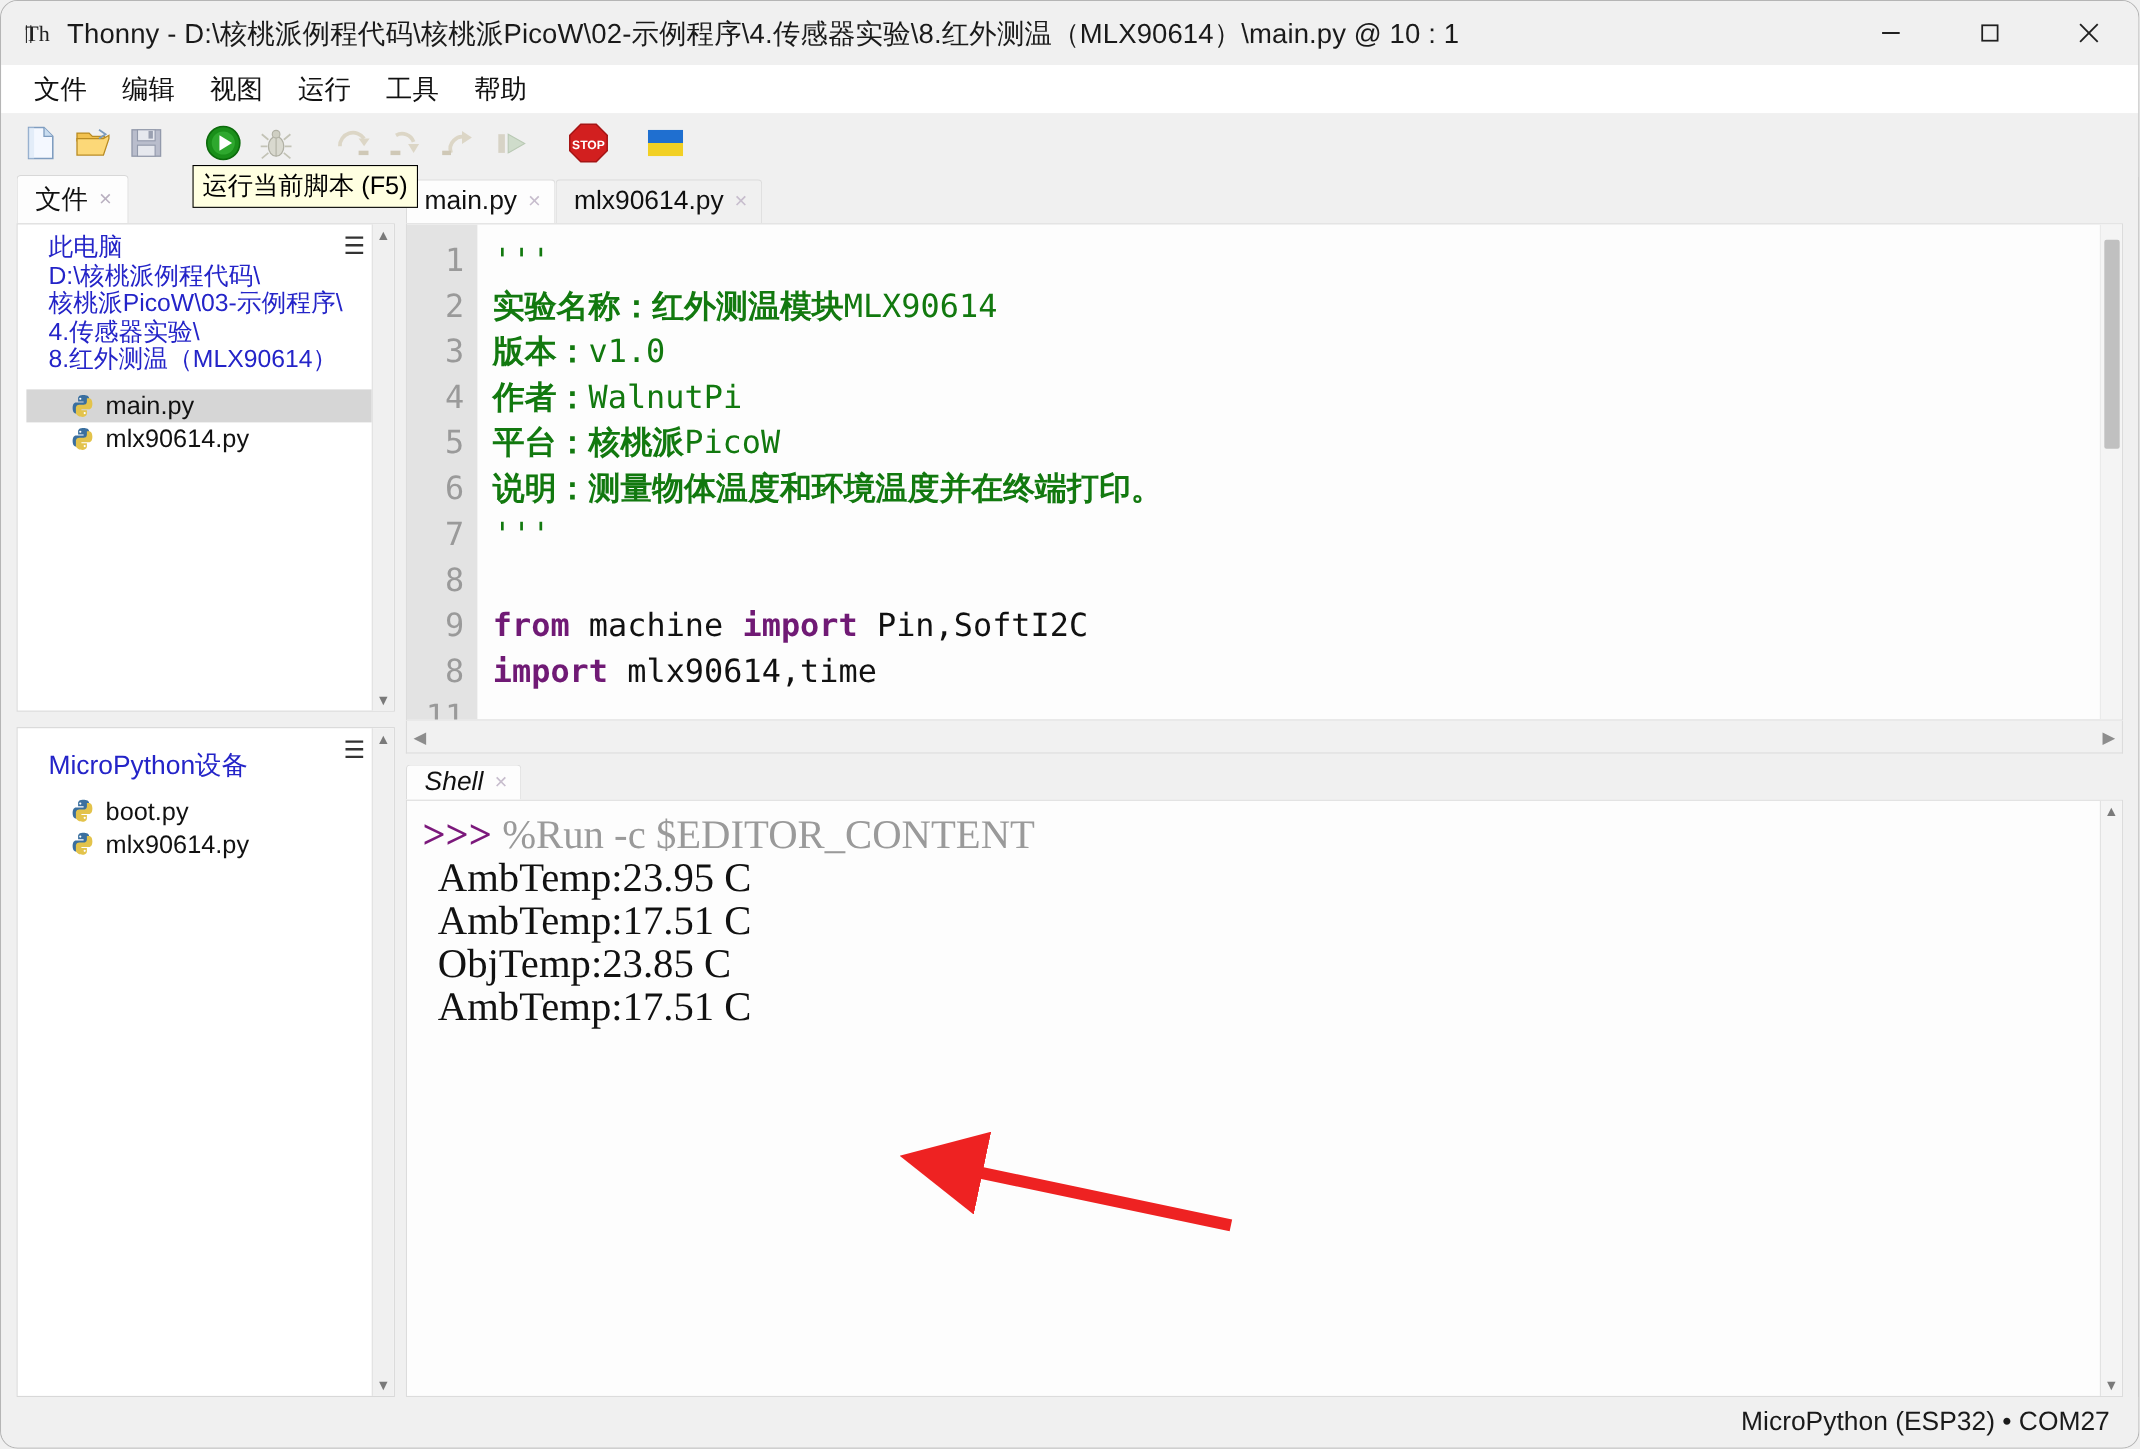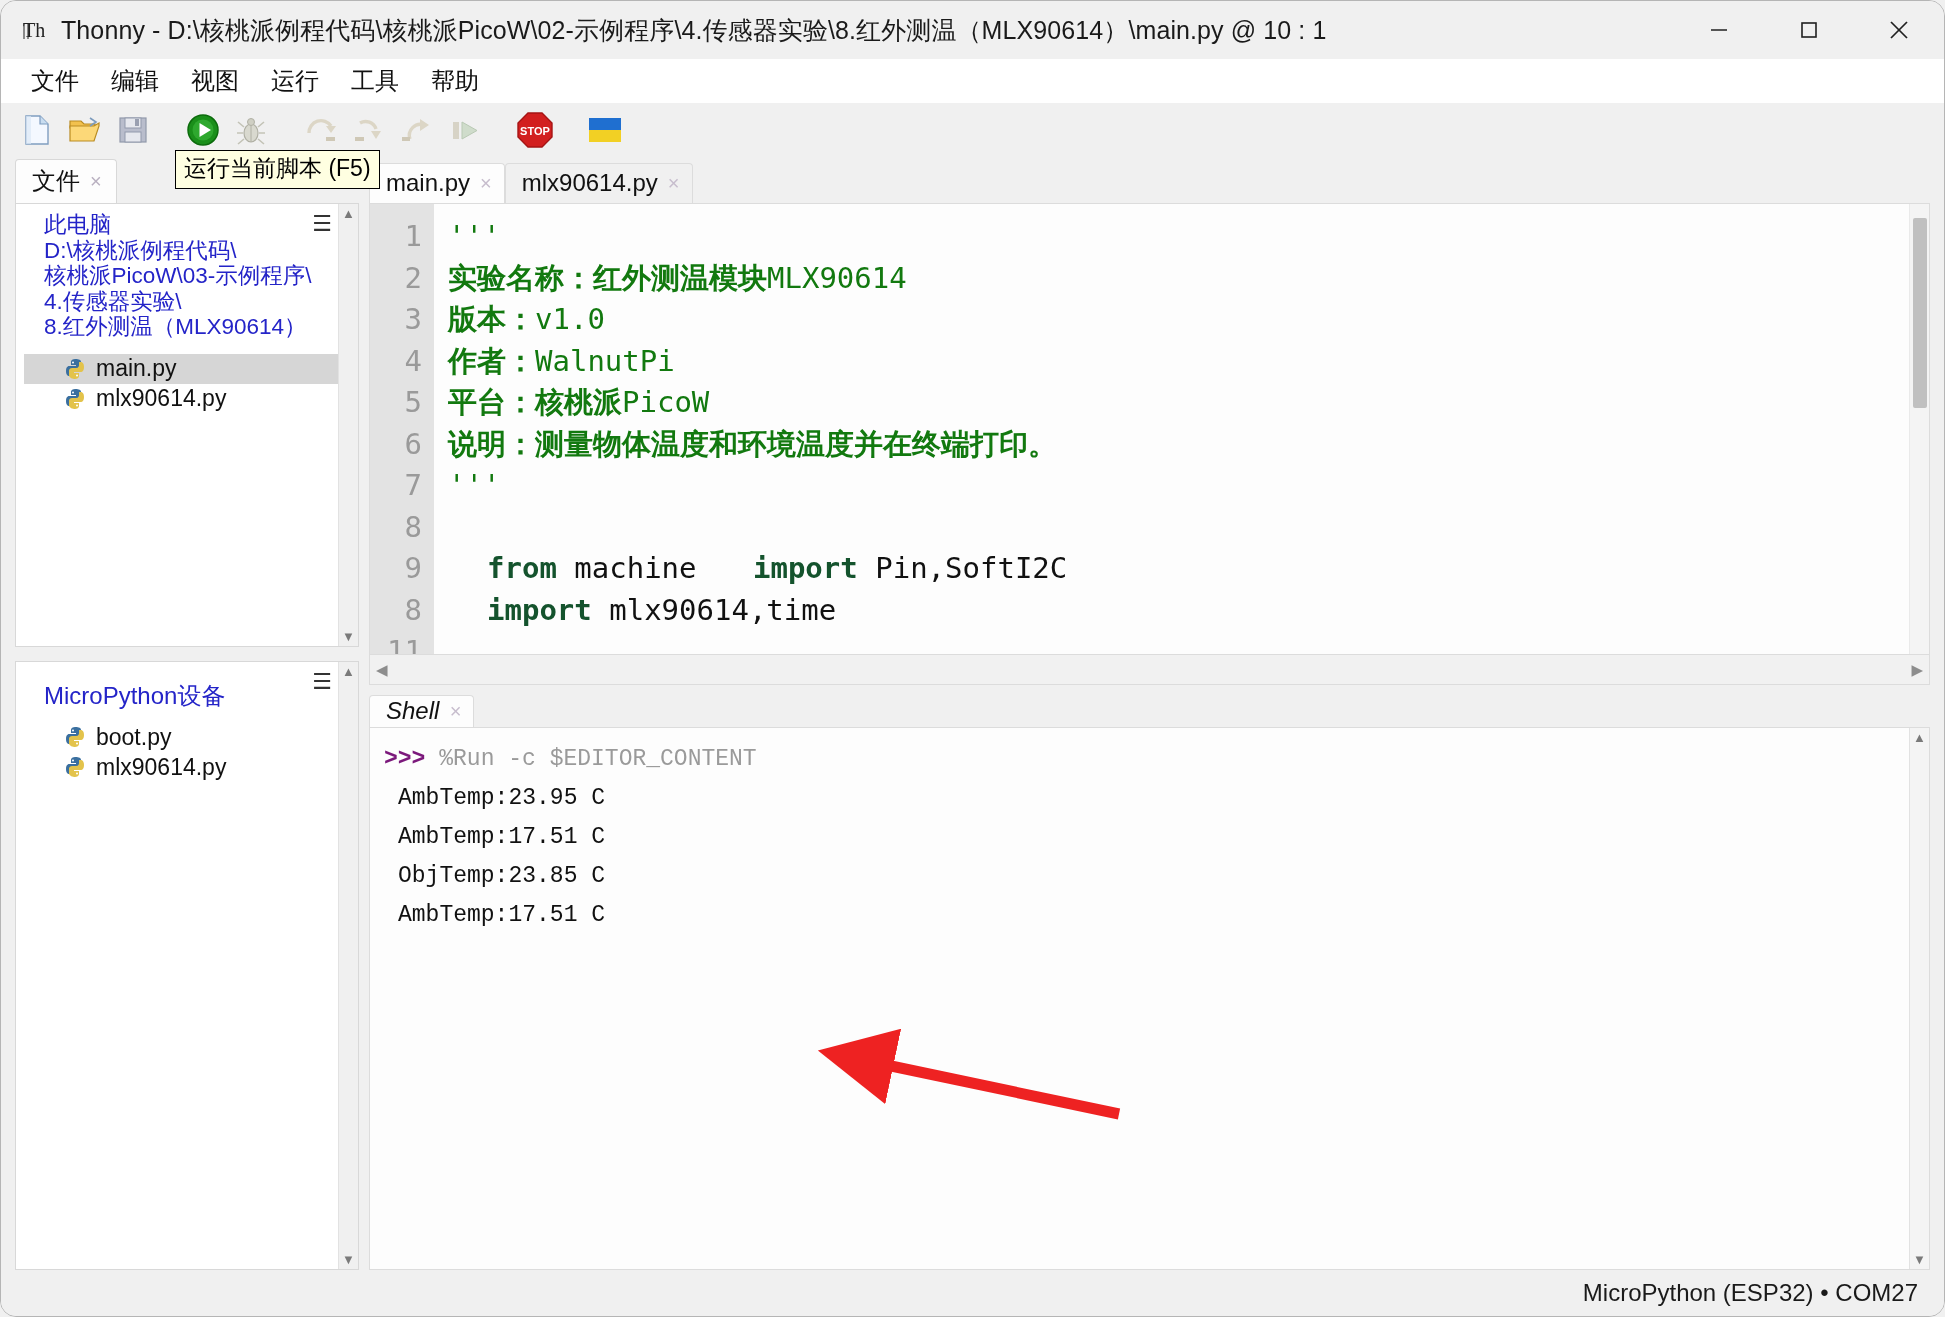--- a/index.html
+++ b/index.html
@@ -235,21 +235,21 @@
     padding: 12px 0 0 14px;
     font-family: "DejaVu Sans Mono", monospace;
     font-size: 29px;
     line-height: 41.5px;
     white-space: pre;
     overflow: hidden;
     color: #111;
   }
   .cm-str { color: #12790f; }
   .cm-str-b { color: #12790f; font-weight: bold; }
-  .cm-kw { color: #14532d; font-weight: bold; margin-left: 39px; }
+  .cm-kw { color: #701a75; font-weight: bold; }
   .cm-plain { color: #111; }
 
   .editor-vscroll {
     width: 20px;
     background: #f4f4f4;
     position: relative;
     border-left: 1px solid #eaeaea;
   }
   .editor-thumb {
     position: absolute; top: 14px; left: 3px;
@@ -279,22 +279,22 @@
     flex: 1;
     background: #fdfdfd;
     border: 1px solid #dcdcdc;
     display: flex;
     min-height: 0;
     position: relative;
   }
   .shell-content {
     flex: 1;
     padding: 12px 0 0 14px;
-    font-family: Liberation Mono, monospace;
-    font-size: 23px;
+    font-family: Liberation Serif, serif;
+    font-size: 37px;
     line-height: 39px;
     white-space: pre;
     color: #111;
     overflow: hidden;
   }
   .sh-prompt { color: #7b187b; font-weight: bold; }
   .sh-cmd { color: #9a9a9a; }
 
   
   .annot-arrow { position: absolute; left: 0; top: 0; pointer-events: none; }

